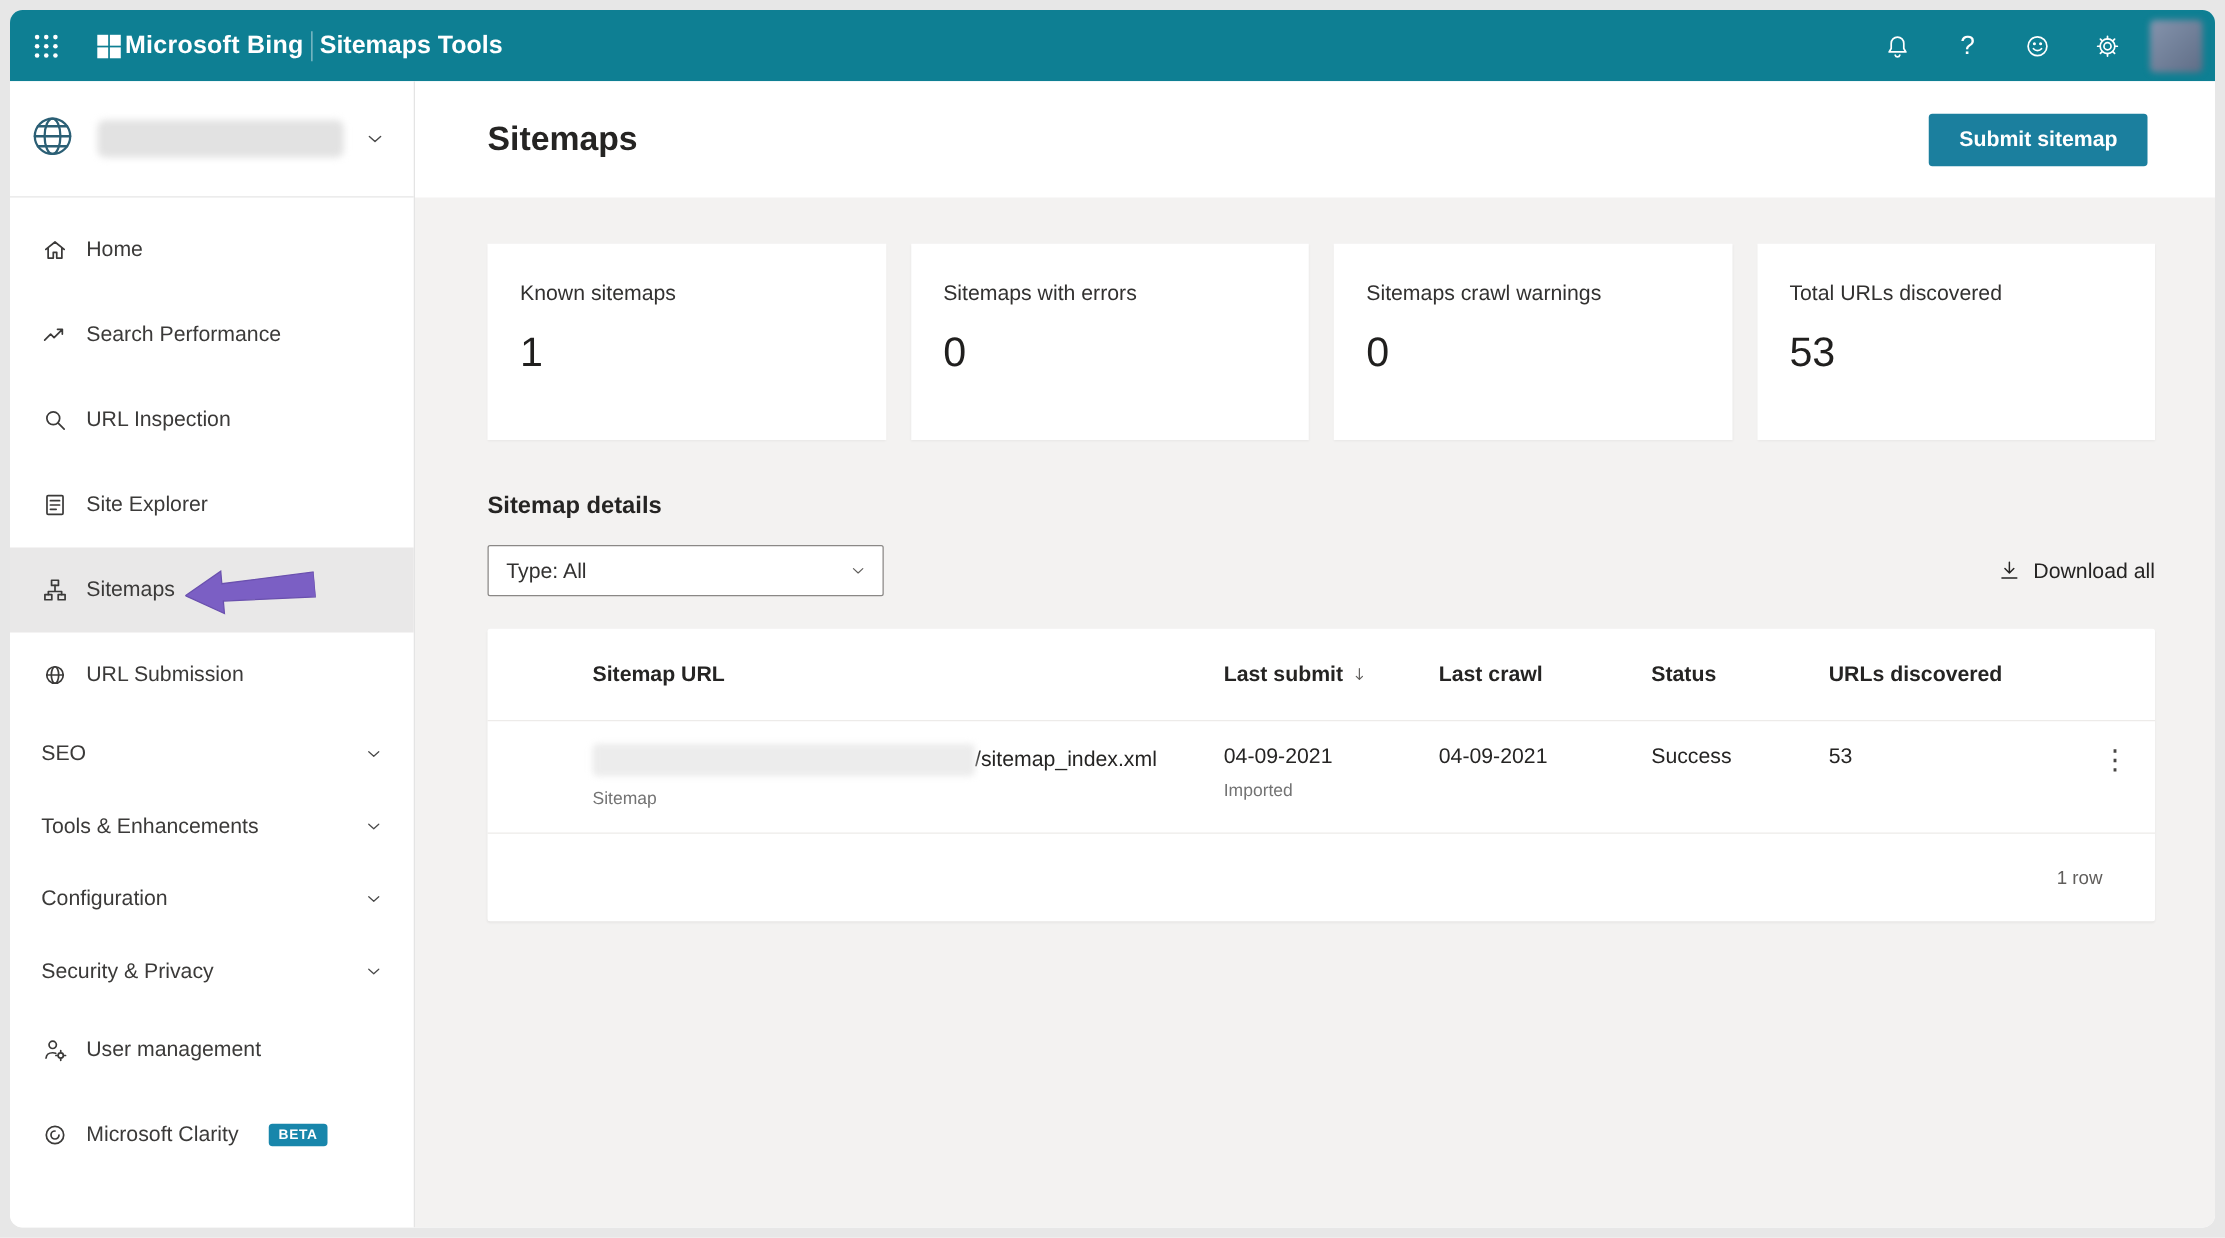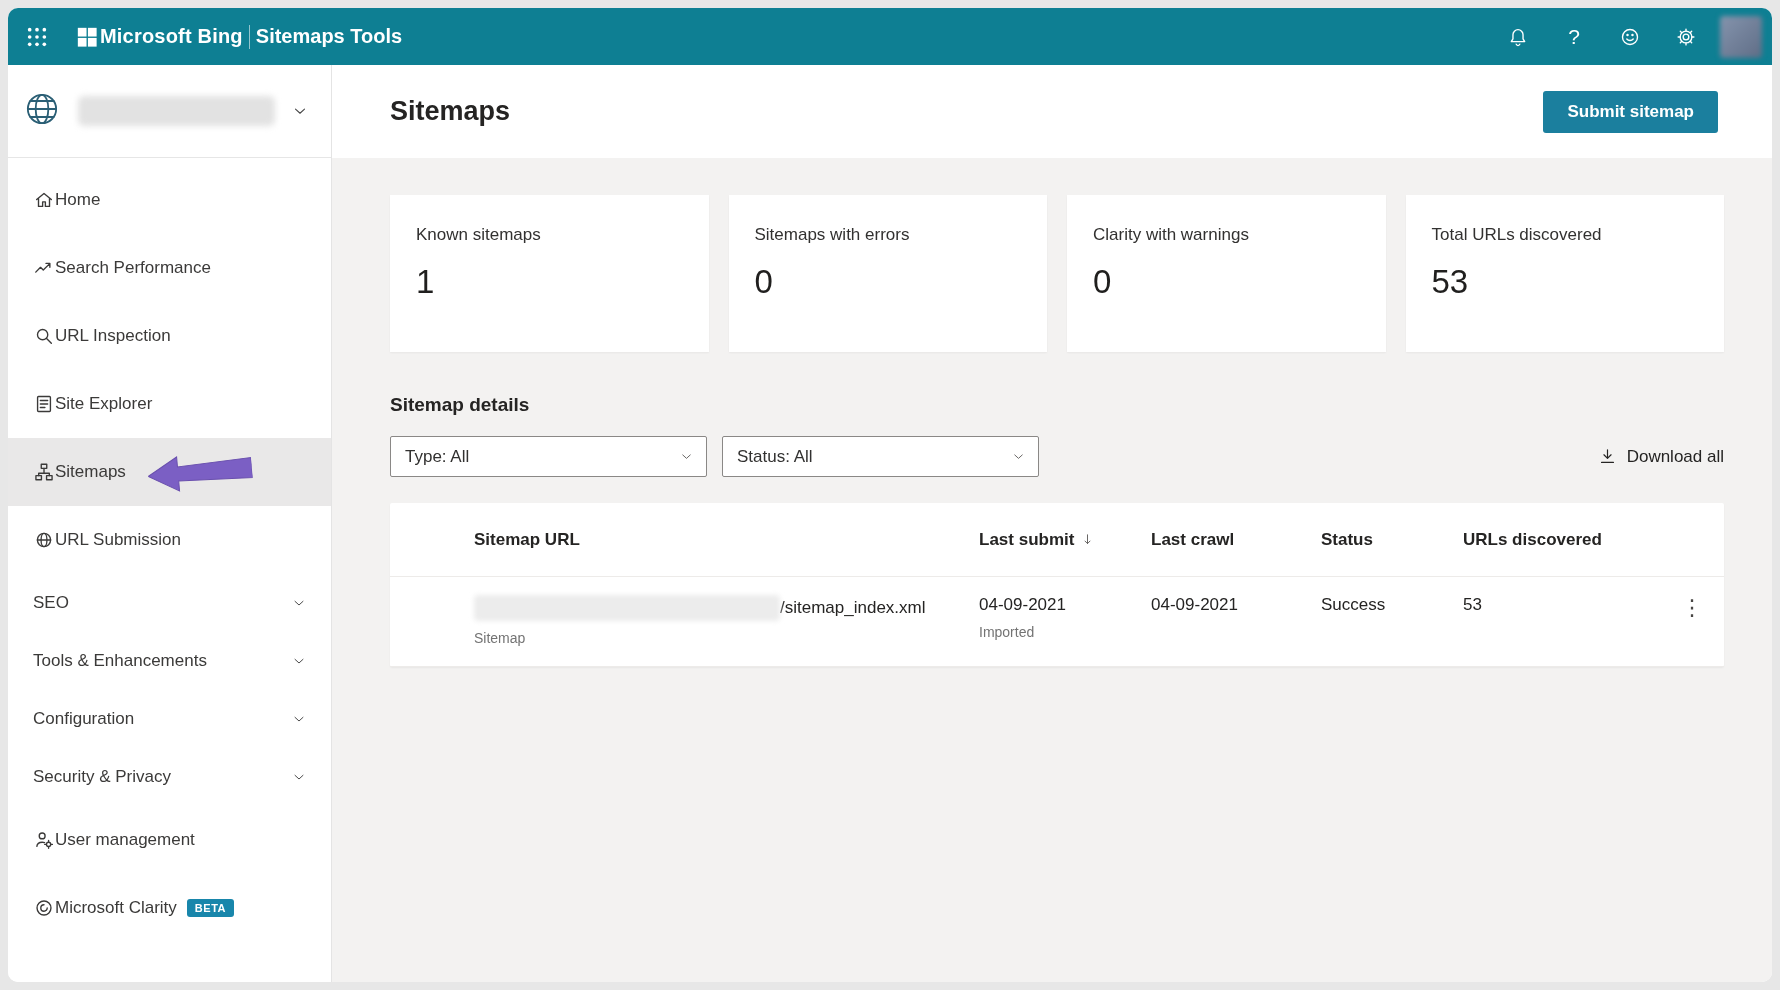--- a/index.html
+++ b/index.html
@@ -25,21 +25,21 @@
   .layout { display:flex; height:917px; }
   .sidebar { width:324px; background:#fff; border-right:1px solid #e4e4e4; flex:none; }
   .mainarea { flex:1; display:flex; flex-direction:column; }
 
   
   .site-selector { height:93px; display:flex; align-items:center; padding:0 22px 0 14px; border-bottom:1px solid #e6e6e6; cursor:pointer; }
   .site-globe { color:#2b5f75; flex:none; }
   .blur-pill { flex:1; height:30px; margin:0 16px; background:#e2e2e2; border-radius:6px; filter:blur(3px); }
   .chev { color:#4a4a4a; display:flex; }
   .nav { padding-top:8px; }
-  .nav-item { height:68px; display:flex; align-items:center; padding:0 24px 0 25px; font-size:17px; color:#3b3a39; cursor:pointer; position:relative; }
+  .nav-item { height:68px; display:flex; align-items:center; padding:0 24px 0 25px; gap:14px; font-size:17px; color:#3b3a39; cursor:pointer; position:relative; }
   .nav-item.group { height:58px; }
   .nav-item.selected { background:#e9e8e8; }
   .nav-icon { width:22px; height:22px; flex:none; display:flex; align-items:center; justify-content:center; color:#3b3a39; }
   .nav-label { white-space:nowrap; }
   .nav-item .chev { margin-left:auto; }
   .beta-badge { margin-left:10px; background:#1886ab; color:#fff; font-size:11px; font-weight:700; letter-spacing:.5px; padding:3px 8px; border-radius:3px; }
 
   
   .main-header { height:93px; background:#fff; display:flex; align-items:center; justify-content:space-between; padding:0 54px 0 58px; flex:none; }
   .page-title { font-size:27px; font-weight:600; color:#252423; }
@@ -297,48 +297,40 @@
         <div class="stats">
           <div class="stat-card">
             <div class="stat-label">Known sitemaps</div>
             <div class="stat-value">1</div>
           </div>
           <div class="stat-card">
             <div class="stat-label">Sitemaps with errors</div>
             <div class="stat-value">0</div>
           </div>
           <div class="stat-card">
-            <div class="stat-label">Clarity with warnings</div>
+            <div class="stat-label">Sitemaps crawl warnings</div>
             <div class="stat-value">0</div>
           </div>
           <div class="stat-card">
             <div class="stat-label">Total URLs discovered</div>
             <div class="stat-value">53</div>
           </div>
         </div>
 
         <h2 class="section-title">Sitemap details</h2>
 
         <div class="filters-row">
           <div class="dropdown">
             <span>Type: All</span>
             <span class="dd-chev">
               <svg width="15" height="15" viewBox="0 0 24 24" class="ic">
                   <path d="M6 9.5 12 15l6-5.5"></path>
                 </svg>
             </span>
           </div>
-          <div class="dropdown">
-            <span>Status: All</span>
-            <span class="dd-chev">
-              <svg width="15" height="15" viewBox="0 0 24 24" class="ic">
-                  <path d="M6 9.5 12 15l6-5.5"></path>
-                </svg>
-            </span>
-          </div>
           <button class="download-all">
             <span style="display:flex">
               <svg width="19" height="19" viewBox="0 0 24 24" class="ic">
                   <path d="M12 3.5V14M7.5 9.8 12 14.3l4.5-4.5M4.5 19.5h15"></path>
                 </svg>
             </span>
             <span>Download all</span>
           </button>
         </div>
 
@@ -378,20 +370,23 @@
             <div class="td">
               <div>04-09-2021</div>
               <div class="sub">Imported</div>
             </div>
             <div class="td">04-09-2021</div>
             <div class="td">Success</div>
             <div class="td">53</div>
             <div class="td kebab">⋮</div>
           </div>
 
+          <div class="tfoot">
+            <span>1 row</span>
+          </div>
         </div>
 
       </div>
     </main>
   </div>
 
   <svg class="anno-arrow" viewBox="0 0 104 42">
     <path d="M0 21 L30 4 L30 14 L104 11 L104 31 L30 28 L30 38 Z" fill="#7b5fc4" stroke="#6a50ae" stroke-width="1"></path>
   </svg>
 

